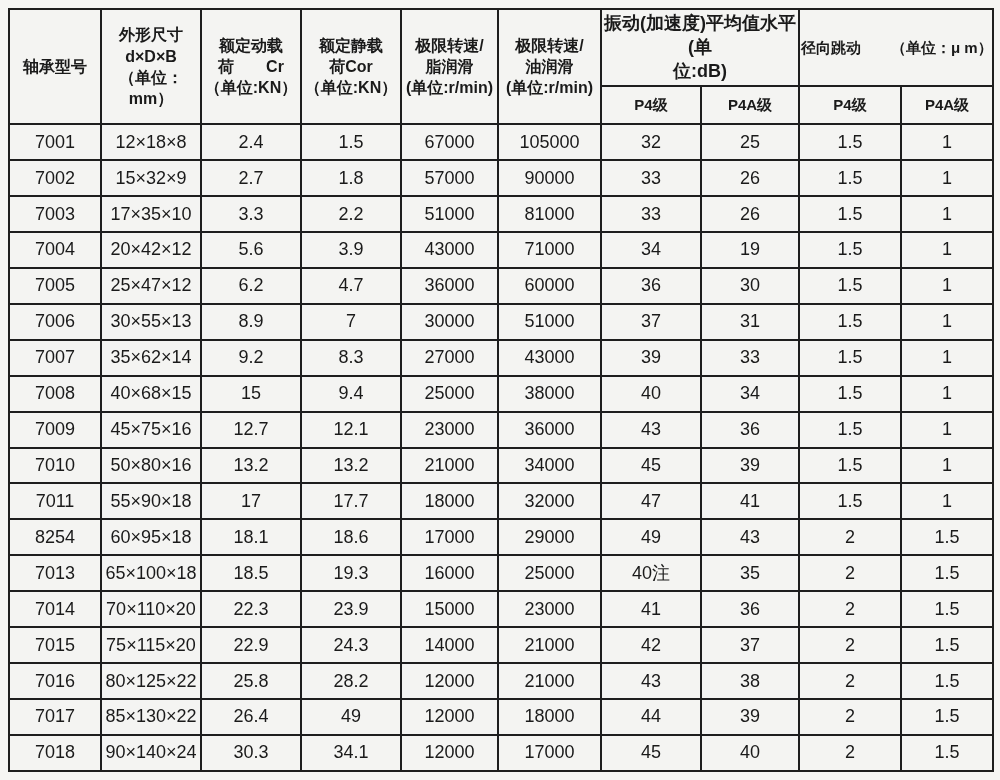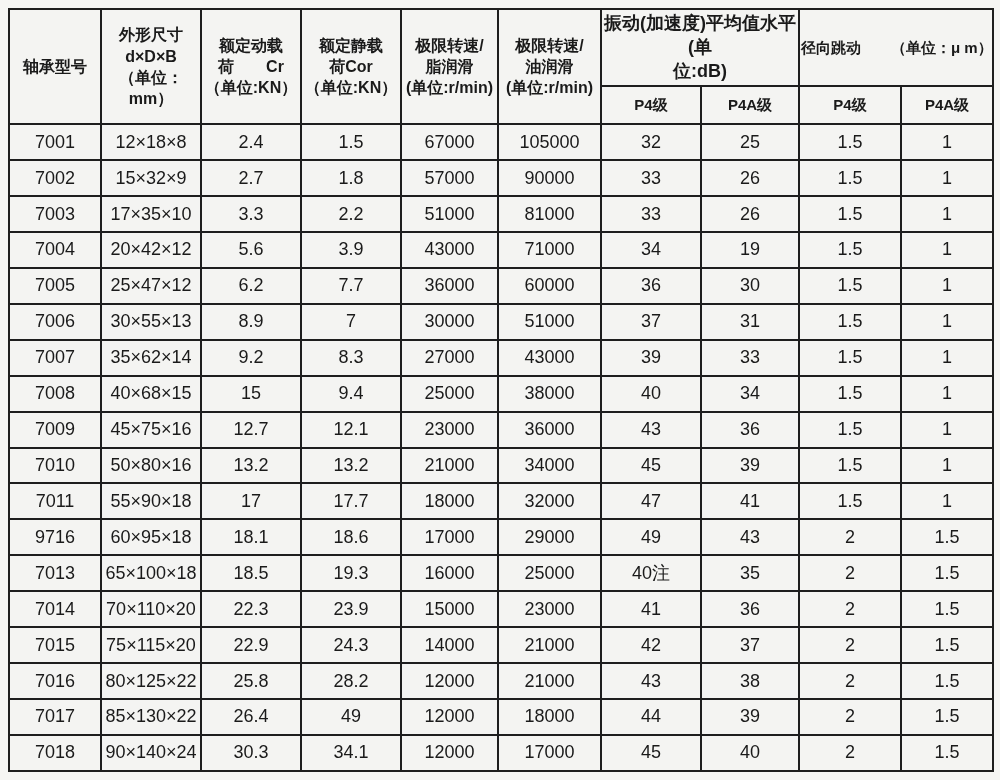--- a/index.html
+++ b/index.html
@@ -138,21 +138,21 @@
           <td>71000</td>
           <td>34</td>
           <td>19</td>
           <td>1.5</td>
           <td>1</td>
         </tr>
         <tr>
           <td>7005</td>
           <td>25×47×12</td>
           <td>6.2</td>
-          <td>7.7</td>
+          <td>4.7</td>
           <td>36000</td>
           <td>60000</td>
           <td>36</td>
           <td>30</td>
           <td>1.5</td>
           <td>1</td>
         </tr>
         <tr>
           <td>7006</td>
           <td>30×55×13</td>
@@ -219,21 +219,21 @@
           <td>17</td>
           <td>17.7</td>
           <td>18000</td>
           <td>32000</td>
           <td>47</td>
           <td>41</td>
           <td>1.5</td>
           <td>1</td>
         </tr>
         <tr>
-          <td>9716</td>
+          <td>8254</td>
           <td>60×95×18</td>
           <td>18.1</td>
           <td>18.6</td>
           <td>17000</td>
           <td>29000</td>
           <td>49</td>
           <td>43</td>
           <td>2</td>
           <td>1.5</td>
         </tr>

